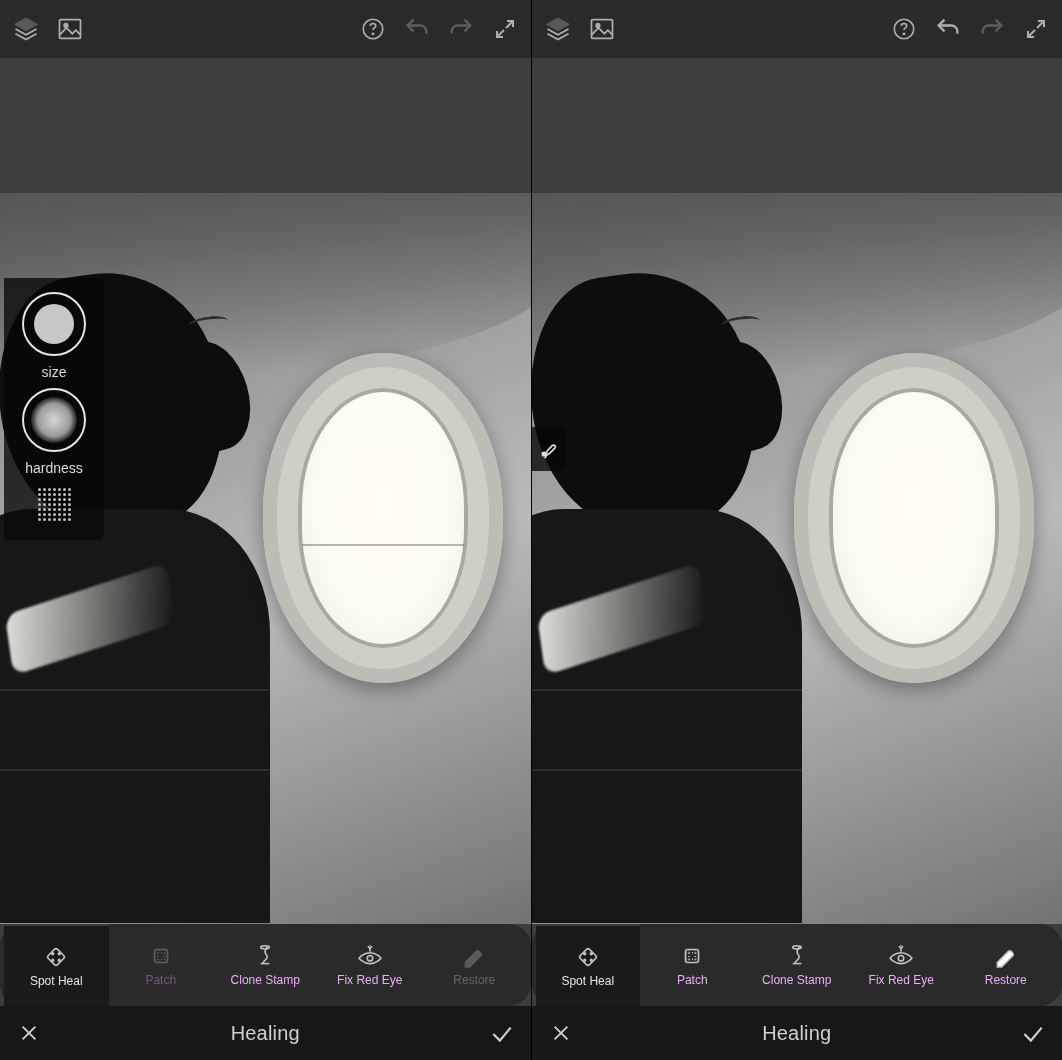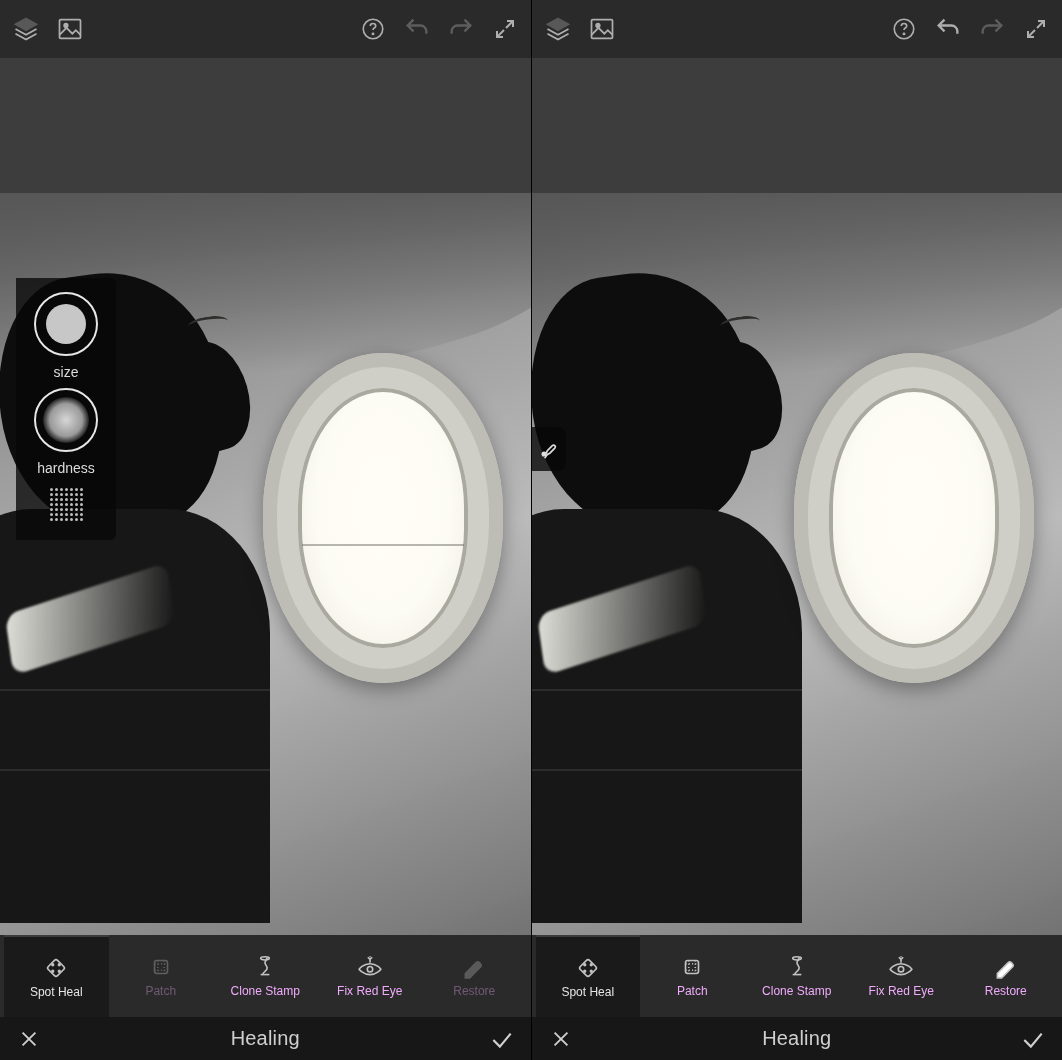--- a/index.html
+++ b/index.html
@@ -160,21 +160,21 @@
     position: absolute;
     left: 4px; right: 4px;
     top: 60%;
     height: 2px;
     background: rgba(110,110,104,0.5);
   }
 
   
   .brush-overlay {
     position: absolute;
-    left: 16px;
+    left: 4px;
     top: 85px;
     width: 100px;
     padding: 14px 0 16px;
     display: flex;
     flex-direction: column;
     align-items: center;
     gap: 8px;
     background: rgba(8,8,8,0.78);
     border-top-right-radius: 6px;
     border-bottom-right-radius: 6px;
@@ -229,20 +229,21 @@
   }
 
   
   .tooltabs {
     height: 82px;
     background: #2a2a2a;
     display: flex;
     align-items: stretch;
     justify-content: space-around;
     padding: 0 4px;
+    border-radius: 22px;
   }
   .tab {
     flex: 1;
     display: flex;
     flex-direction: column;
     align-items: center;
     justify-content: center;
     gap: 4px;
     font-size: 12px;
     color: #f0abfc;
@@ -251,21 +252,21 @@
   .tab.selected {
     background: #1a1a1a;
     border-top: 2px solid #3b3b3b;
     color: #e5e5e5;
   }
   .tab.disabled { opacity: 0.35; }
   .tab .label { font-size: 12px; }
 
   
   .modebar {
-    height: 43px;
+    height: 54px;
     background: #171717;
     display: flex;
     align-items: center;
     padding: 0 14px;
     color: #cfcfcf;
     font-size: 20px;
     font-weight: 300;
   }
   .modebar .title {
     flex: 1;

